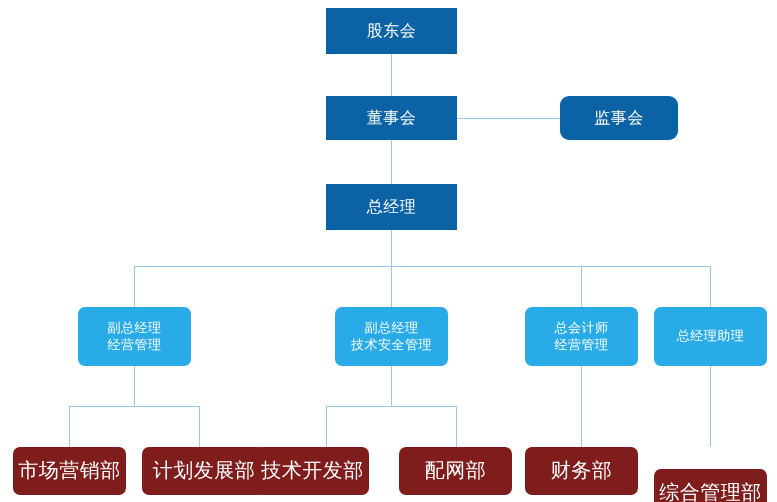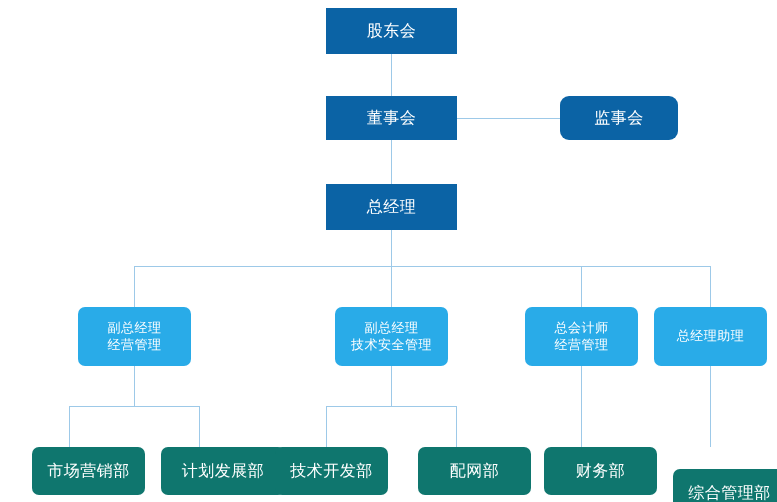--- a/index.html
+++ b/index.html
@@ -46,24 +46,23 @@
     background: #0B63A5;
     border-radius: 0;
     font-size: 16px;
   }
   .node.level-mid {
     background: #29ABE8;
     border-radius: 7px;
     font-size: 13px;
   }
   .node.level-dept {
-    background: #0f766e;
+    background: #7f1d1d;
     border-radius: 7px;
-    font-size: 16px;
-    margin-left: 19px;
+    font-size: 20px;
   }
 </style>
 </head>
 <body>
 
 <div id="org-chart">
 
   <div class="line v" style="left:391px; top:54px; height:46px;"></div>
 
   <div class="line h" style="left:457px; top:118px; width:103px;"></div>

